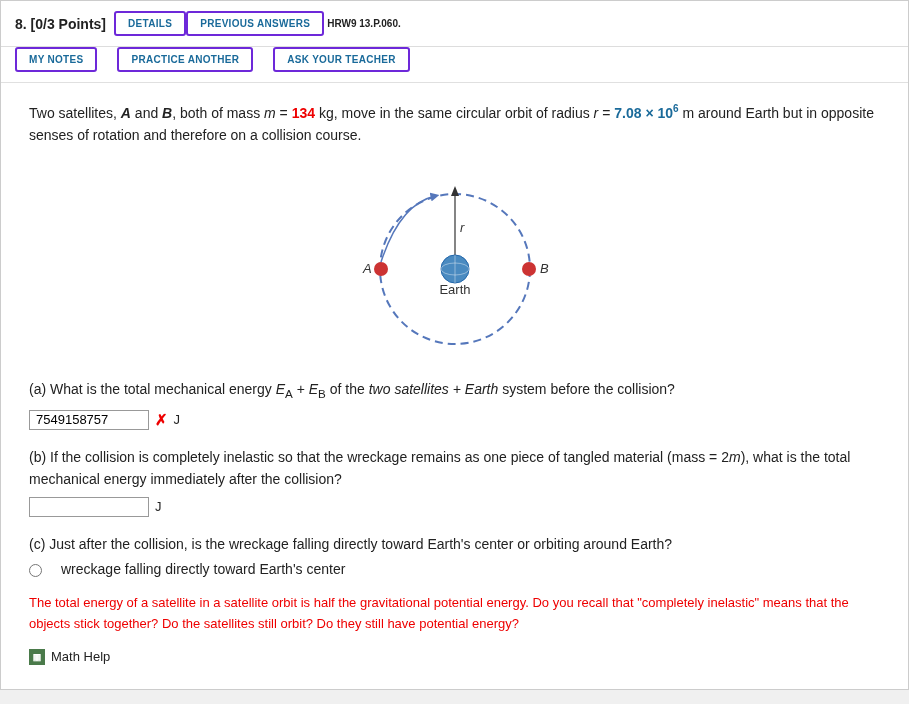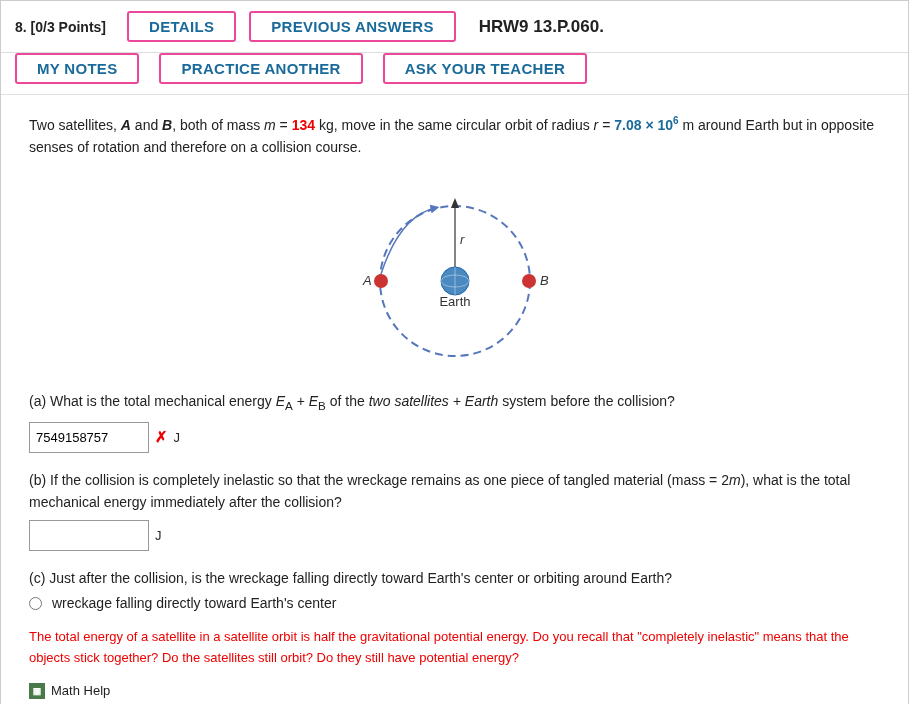--- a/index.html
+++ b/index.html
@@ -11,46 +11,46 @@
       background: #fff;
       border: 1px solid #ccc;
     }
 
     .top-bar {
       display: flex;
       align-items: center;
       padding: 10px 14px;
       border-bottom: 1px solid #ddd;
       flex-wrap: wrap;
-      gap: 13px;
+      gap: 0;
     }
 
     .problem-number {
       font-weight: bold;
       font-size: 14px;
       margin-right: 8px;
       white-space: nowrap;
     }
 
     .btn {
-      border: 2px solid #ec4899;
+      border: 2px solid #6d28d9;
       background: #fff;
       color: #1a6a9a;
-      padding: 5px 20px;
-      font-size: 15px;
+      padding: 5px 12px;
+      font-size: 10px;
       font-weight: bold;
       cursor: pointer;
       border-radius: 3px;
       letter-spacing: 0.3px;
     }
 
     .hrw-code {
       font-weight: bold;
-      margin-left: 10px;
-      font-size: 17px;
+      margin-left: 3px;
+      font-size: 10px;
     }
 
     .second-row {
       display: flex;
       padding: 0 14px 10px 14px;
       gap: 20px;
       flex-wrap: wrap;
     }
 
     .content-area {
@@ -95,37 +95,37 @@
       align-items: center;
       gap: 6px;
       margin-top: 4px;
     }
 
     .answer-input {
       border: 1px solid #999;
       padding: 3px 6px;
       font-size: 13px;
       width: 120px;
-      height: 31px;
+      height: 20px;
     }
 
     .wrong-icon {
       color: #e00;
       font-weight: bold;
       font-size: 15px;
     }
 
     .unit-label {
       font-size: 13px;
     }
 
     .radio-option {
       display: flex;
-      align-items: center;
-      gap: 10px;
+      align-items: flex-end;
+      gap: 19px;
       margin-bottom: 5px;
       font-size: 14px;
     }
 
     .hint-text {
       color: #e00;
       font-size: 13px;
       line-height: 1.6;
       margin: 14px 0 14px 0;
     }

